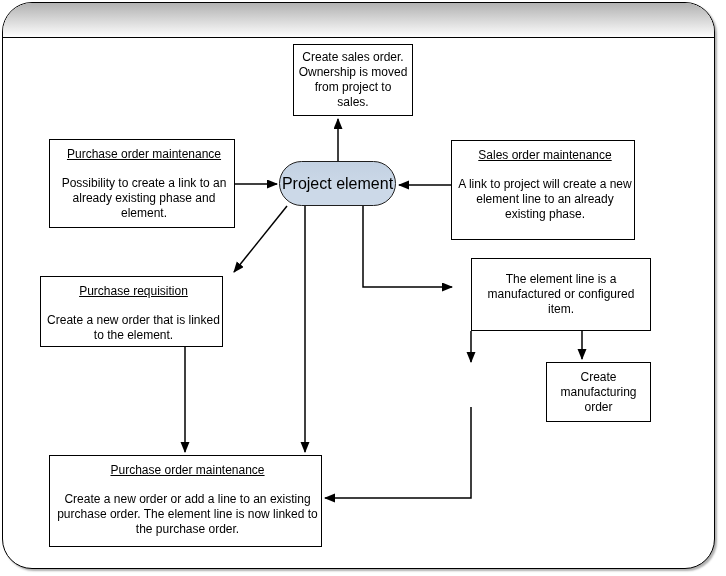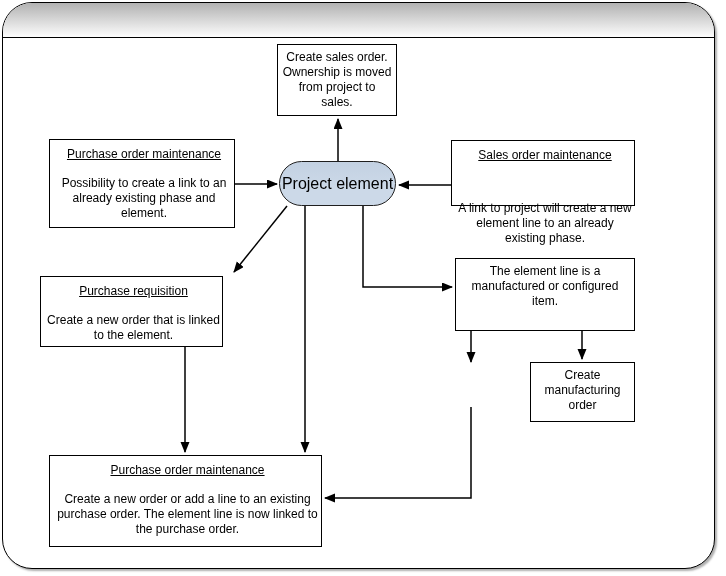--- a/index.html
+++ b/index.html
@@ -46,21 +46,21 @@
     box-sizing: border-box;
     background: #ffffff;
     border: 1.5px solid #000000;
     color: #000000;
     font-size: 12px;
     line-height: 15px;
     text-align: center;
     display: flex;
     flex-direction: column;
   }
-  .box.centered { justify-content: flex-start; padding: 5px 4px; }
+  .box.centered { justify-content: center; padding: 20px 4px; margin-left: 16px; }
   .box.titled { justify-content: flex-start; padding: 7px 0 4px 4px; }
   .box-title {
     text-decoration: underline;
     margin-bottom: 14px;
     display: block;
   }
   .pill {
     position: absolute;
     left: 279px; top: 161px;
     width: 117px; height: 45px;
@@ -70,21 +70,21 @@
     background: linear-gradient(180deg, #c3d1e2 0%, #ccd9e8 60%);
     color: #000000;
     font-size: 16px;
     display: flex;
     align-items: center;
     justify-content: center;
   }
   
   .n-create-sales   { left: 277px; top: 44px;  width: 120px; height: 72px; }
   .n-po-top         { left: 49px;  top: 139px; width: 186px; height: 89px; }
-  .n-sales-maint    { left: 451px; top: 140px; width: 184px; height: 66px; gap: 24px; }
+  .n-sales-maint    { left: 451px; top: 140px; width: 184px; height: 100px; }
   .n-purchase-req   { left: 40px;  top: 276px; width: 183px; height: 71px; }
   .n-element-line   { left: 455px; top: 258px; width: 180px; height: 73px; }
   .n-bom            { left: 421px; top: 365px; width: 99px;  height: 42px; }
   .n-create-mfg     { left: 530px; top: 362px; width: 105px; height: 60px; }
   .n-po-bottom      { left: 49px;  top: 455px; width: 273px; height: 92px; }
 </style>
 </head>
 <body>
 
 <div class="canvas">

